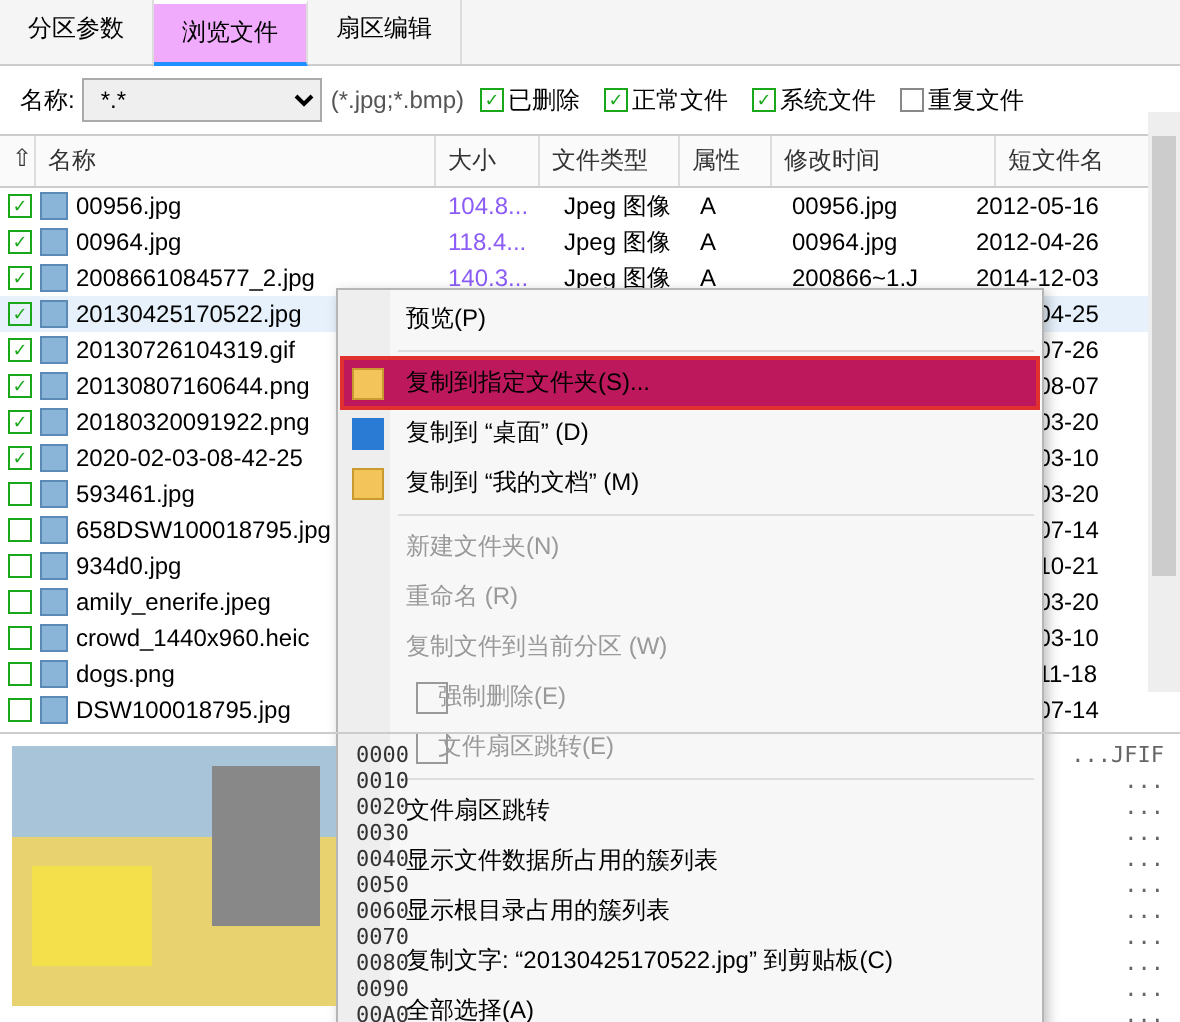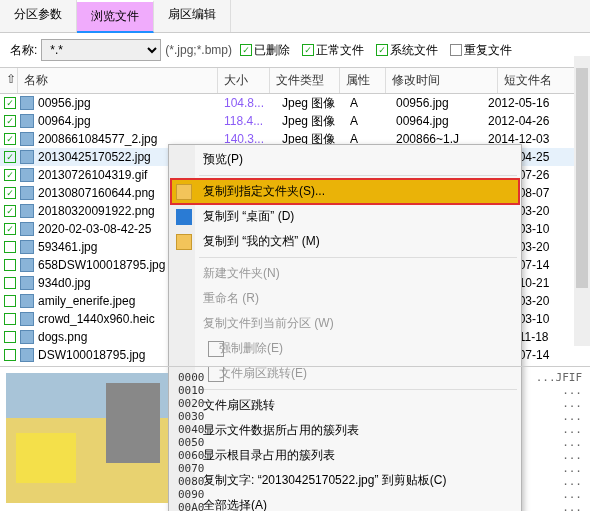--- a/index.html
+++ b/index.html
@@ -25,21 +25,21 @@
 .cell { overflow: hidden; white-space: nowrap; padding-right: 4px; }
 .c-name { width: 186px; }
 .c-size { width: 52px; color: #8b5cf6; text-align: left; }
 .c-type { width: 70px; padding-left: 6px; }
 .c-attr { width: 46px; padding-left: 4px; }
 .c-short { width: 92px; padding-left: 4px; }
 .c-date { width: 82px; padding-left: 4px; }
 .ctxmenu { position: absolute; left: 168px; top: 144px; width: 354px; background: #f7f7f7; border: 1px solid #b5b5b5; box-shadow: 2px 2px 6px rgba(0,0,0,0.25); padding: 2px; }
 .ctxmenu .iconcol { position: absolute; left: 0; top: 0; bottom: 0; width: 26px; background: #eee; }
 .mi { position: relative; padding: 4px 10px 4px 32px; display: flex; align-items: center; }
-.mi.hl { background: #eab308; outline: 2px solid #e03030; outline-offset: -1px; }
+.mi.hl { background: #be185d; outline: 2px solid #e03030; outline-offset: -1px; }
 .mi.disabled { color: #999; }
 .mi .micon { position: absolute; left: 5px; width: 16px; height: 16px; }
 .mi .micon.folder { background: #f2c45a; border: 1px solid #c99a2e; }
 .mi .micon.desktop { background: #2a7bd4; }
 .mi .micon.del { border: 1px solid #999; position: relative; }
 .sep { height: 1px; background: #ddd; margin: 3px 2px 3px 28px; }
 .bottom { position: absolute; left: 0; right: 0; bottom: 0; height: 145px; display: flex; border-top: 1px solid #ccc; justify-content: space-between; }
 .thumb { width: 162px; height: 130px; margin: 6px; background: linear-gradient(180deg,#a8c4d8 0 35%, #e8d270 35% 100%); position: relative; overflow: hidden; }
 .thumb::before { content:""; position:absolute; left:10px; top:60px; width:60px; height:50px; background:#f4e04a; }
 .thumb::after { content:""; position:absolute; right:8px; top:10px; width:54px; height:80px; background:#888; }

